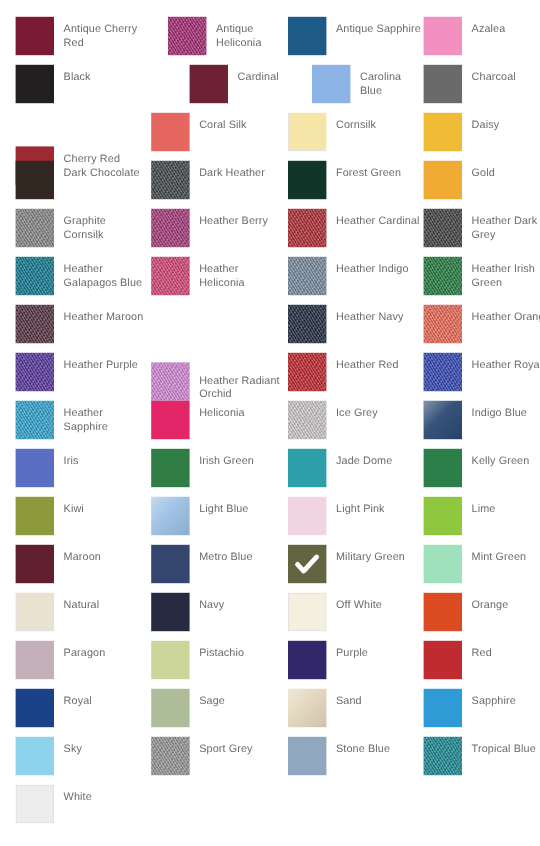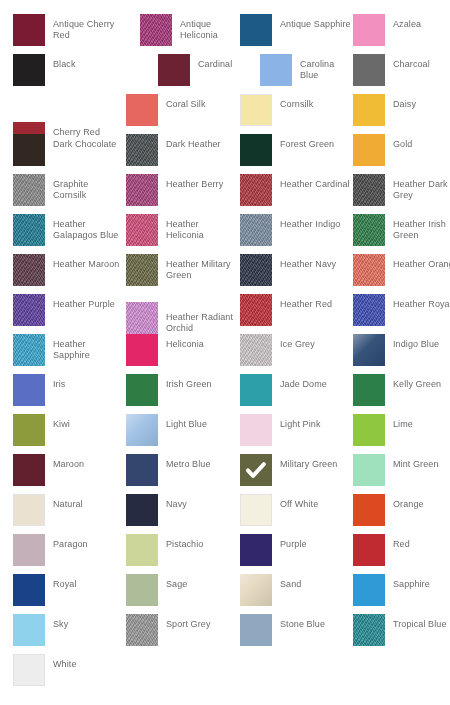--- a/index.html
+++ b/index.html
@@ -167,24 +167,20 @@
       <span class="swatch-label">Heather Indigo</span>
     </div>
     <div class="swatch-item col-4" style="left: 353px; top: 214px;">
       <div class="swatch-chip" title="Heather Irish Green" style="background: repeating-linear-gradient(58deg, rgba(255, 255, 255, 0.14) 0px, rgba(255, 255, 255, 0.14) 1px, rgba(0, 0, 0, 0.1) 1px, rgba(0, 0, 0, 0.1) 2px), repeating-linear-gradient(-52deg, rgba(255, 255, 255, 0.1) 0px, rgba(255, 255, 255, 0.1) 1px, rgba(0, 0, 0, 0.07) 1px, rgba(0, 0, 0, 0.07) 3px), rgb(47, 128, 73);"></div>
       <span class="swatch-label">Heather Irish Green</span>
     </div>
     <div class="swatch-item col-1" style="left: 13px; top: 254px;">
       <div class="swatch-chip" title="Heather Maroon" style="background: repeating-linear-gradient(58deg, rgba(255, 255, 255, 0.14) 0px, rgba(255, 255, 255, 0.14) 1px, rgba(0, 0, 0, 0.1) 1px, rgba(0, 0, 0, 0.1) 2px), repeating-linear-gradient(-52deg, rgba(255, 255, 255, 0.1) 0px, rgba(255, 255, 255, 0.1) 1px, rgba(0, 0, 0, 0.07) 1px, rgba(0, 0, 0, 0.07) 3px), rgb(92, 60, 74);"></div>
       <span class="swatch-label">Heather Maroon</span>
     </div>
-    <div class="swatch-item col-2" style="left: 126px; top: 254px;">
-      <div class="swatch-chip" title="Heather Military Green" style="background: repeating-linear-gradient(58deg, rgba(255, 255, 255, 0.14) 0px, rgba(255, 255, 255, 0.14) 1px, rgba(0, 0, 0, 0.1) 1px, rgba(0, 0, 0, 0.1) 2px), repeating-linear-gradient(-52deg, rgba(255, 255, 255, 0.1) 0px, rgba(255, 255, 255, 0.1) 1px, rgba(0, 0, 0, 0.07) 1px, rgba(0, 0, 0, 0.07) 3px), rgb(107, 106, 69);"></div>
-      <span class="swatch-label">Heather Military Green</span>
-    </div>
     <div class="swatch-item col-3" style="left: 240px; top: 254px;">
       <div class="swatch-chip" title="Heather Navy" style="background: repeating-linear-gradient(58deg, rgba(255, 255, 255, 0.14) 0px, rgba(255, 255, 255, 0.14) 1px, rgba(0, 0, 0, 0.1) 1px, rgba(0, 0, 0, 0.1) 2px), repeating-linear-gradient(-52deg, rgba(255, 255, 255, 0.1) 0px, rgba(255, 255, 255, 0.1) 1px, rgba(0, 0, 0, 0.07) 1px, rgba(0, 0, 0, 0.07) 3px), rgb(44, 53, 73);"></div>
       <span class="swatch-label">Heather Navy</span>
     </div>
     <div class="swatch-item col-4" style="left: 353px; top: 254px;">
       <div class="swatch-chip" title="Heather Orange" style="background: repeating-linear-gradient(58deg, rgba(255, 255, 255, 0.14) 0px, rgba(255, 255, 255, 0.14) 1px, rgba(0, 0, 0, 0.1) 1px, rgba(0, 0, 0, 0.1) 2px), repeating-linear-gradient(-52deg, rgba(255, 255, 255, 0.1) 0px, rgba(255, 255, 255, 0.1) 1px, rgba(0, 0, 0, 0.07) 1px, rgba(0, 0, 0, 0.07) 3px), rgb(232, 112, 94);"></div>
       <span class="swatch-label">Heather Orange</span>
     </div>
     <div class="swatch-item col-1" style="left: 13px; top: 294px;">
       <div class="swatch-chip" title="Heather Purple" style="background: repeating-linear-gradient(58deg, rgba(255, 255, 255, 0.14) 0px, rgba(255, 255, 255, 0.14) 1px, rgba(0, 0, 0, 0.1) 1px, rgba(0, 0, 0, 0.1) 2px), repeating-linear-gradient(-52deg, rgba(255, 255, 255, 0.1) 0px, rgba(255, 255, 255, 0.1) 1px, rgba(0, 0, 0, 0.07) 1px, rgba(0, 0, 0, 0.07) 3px), rgb(95, 63, 160);"></div>

